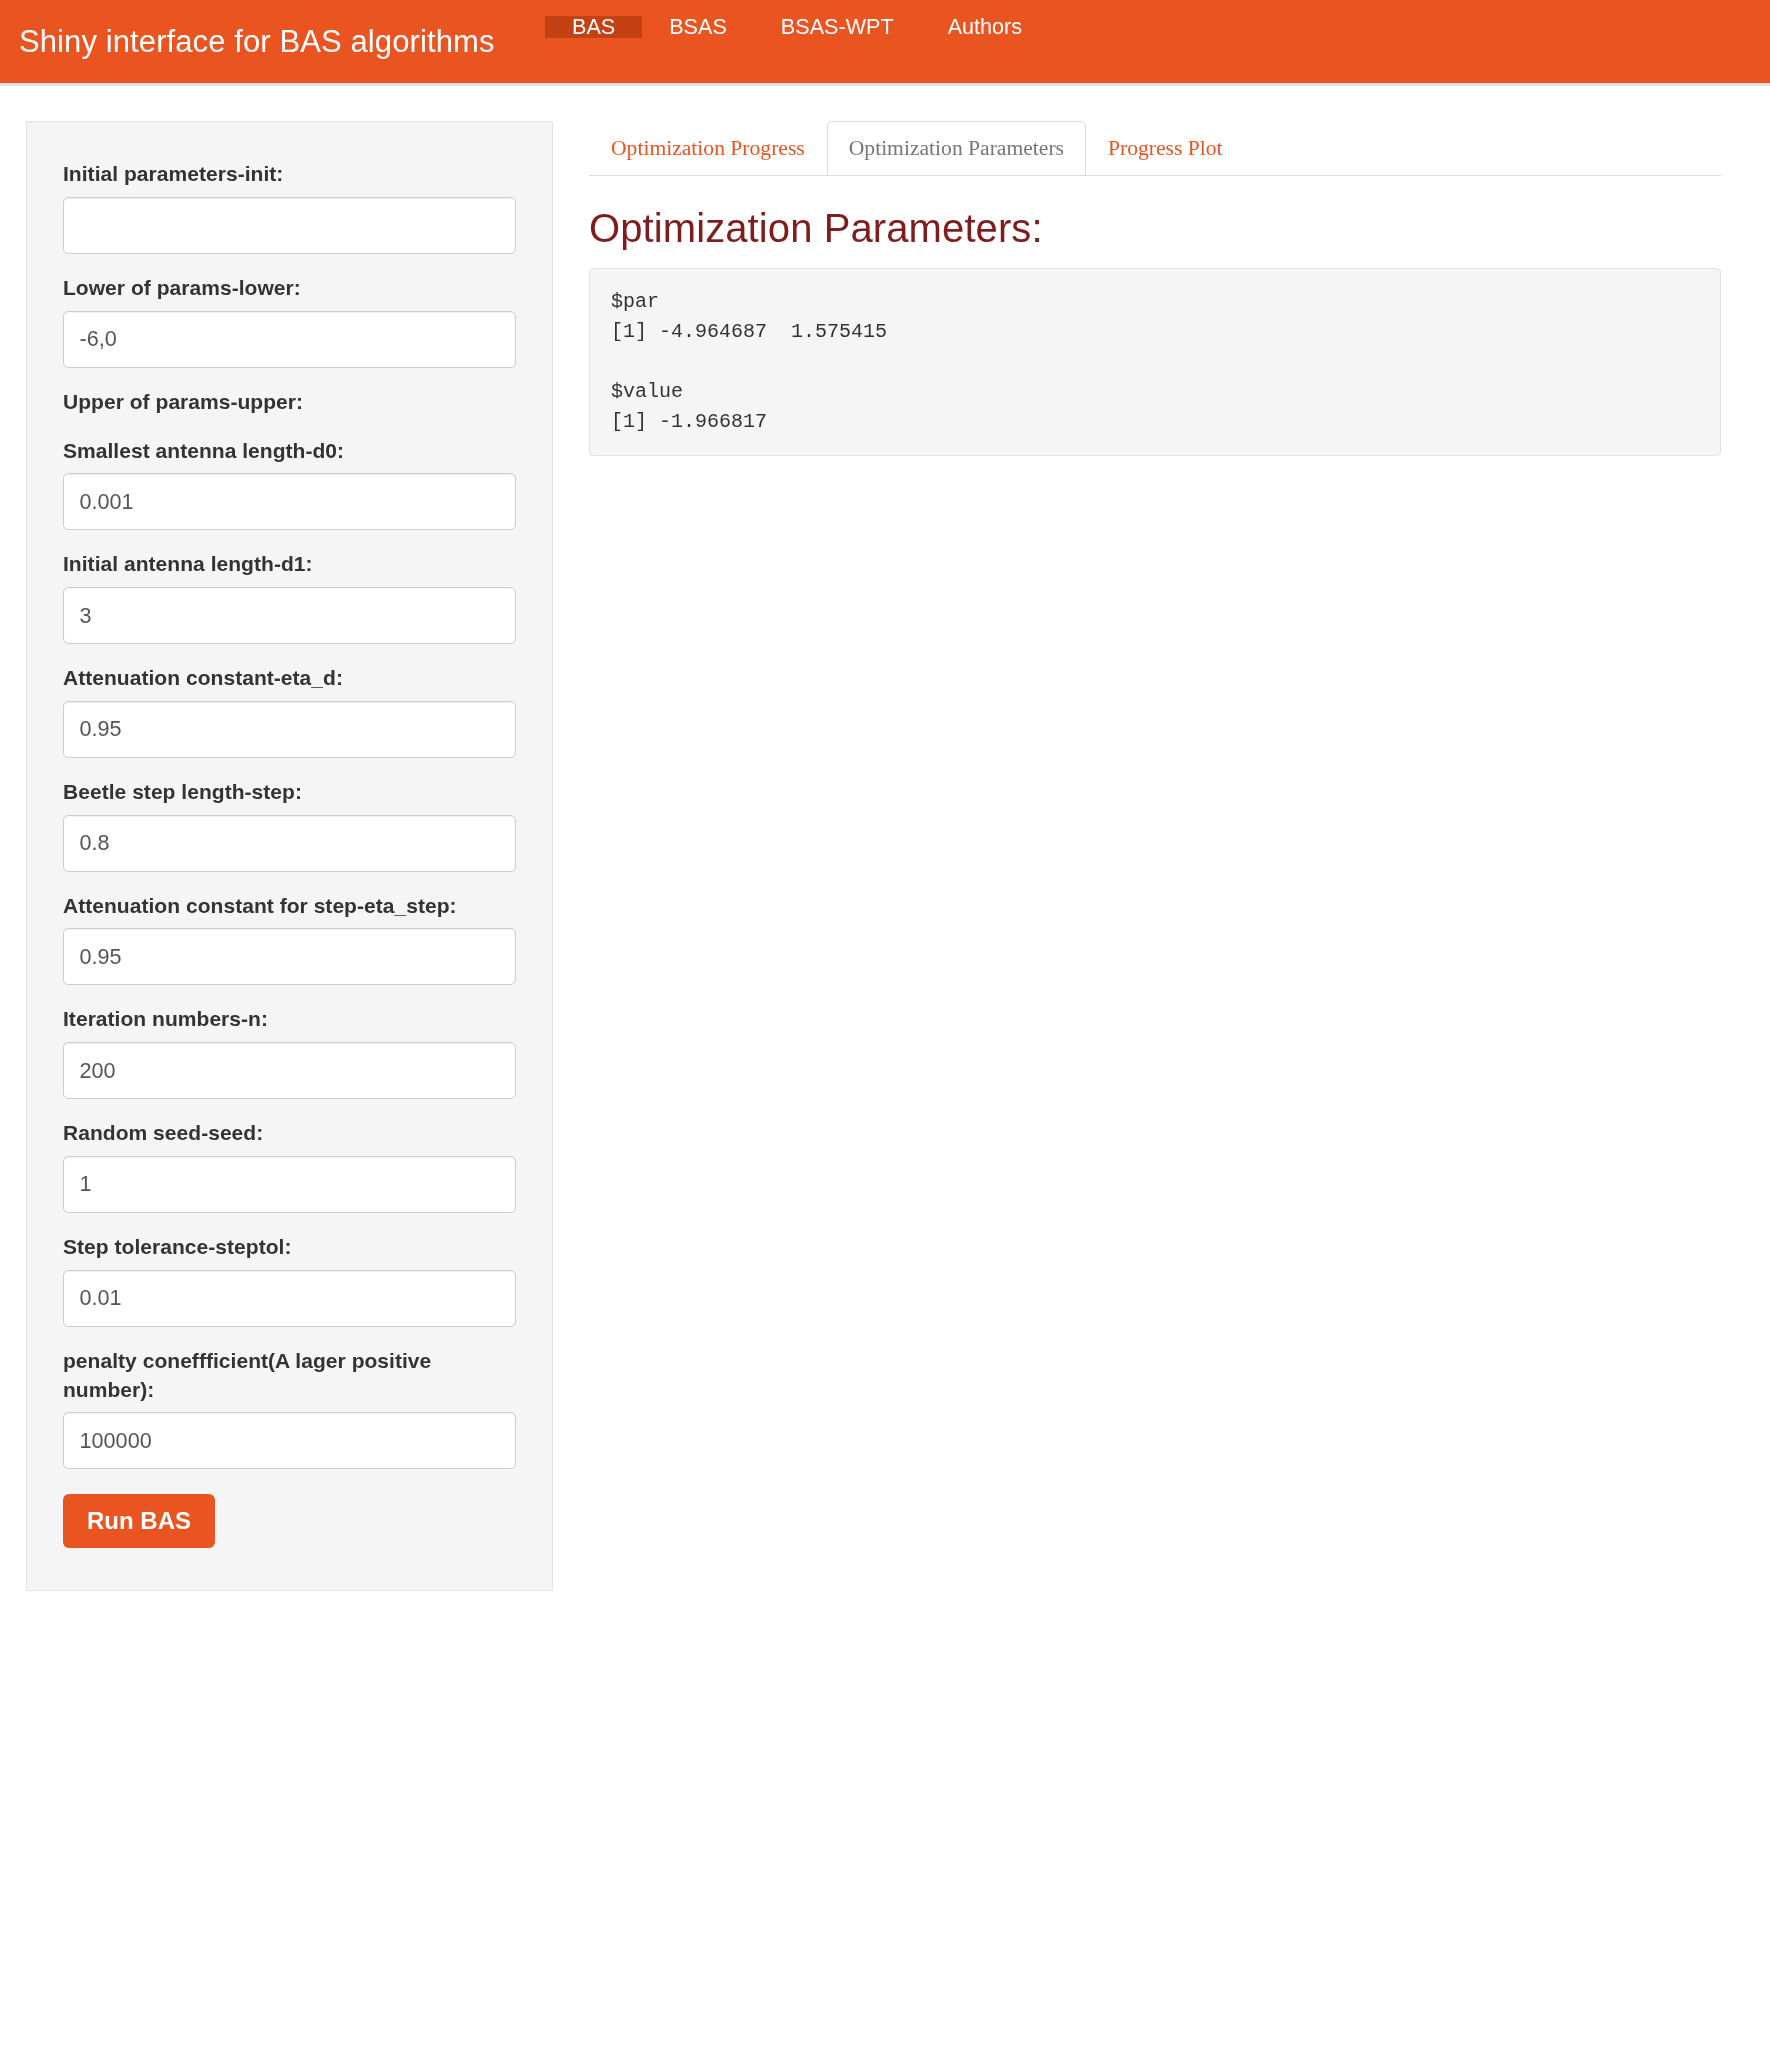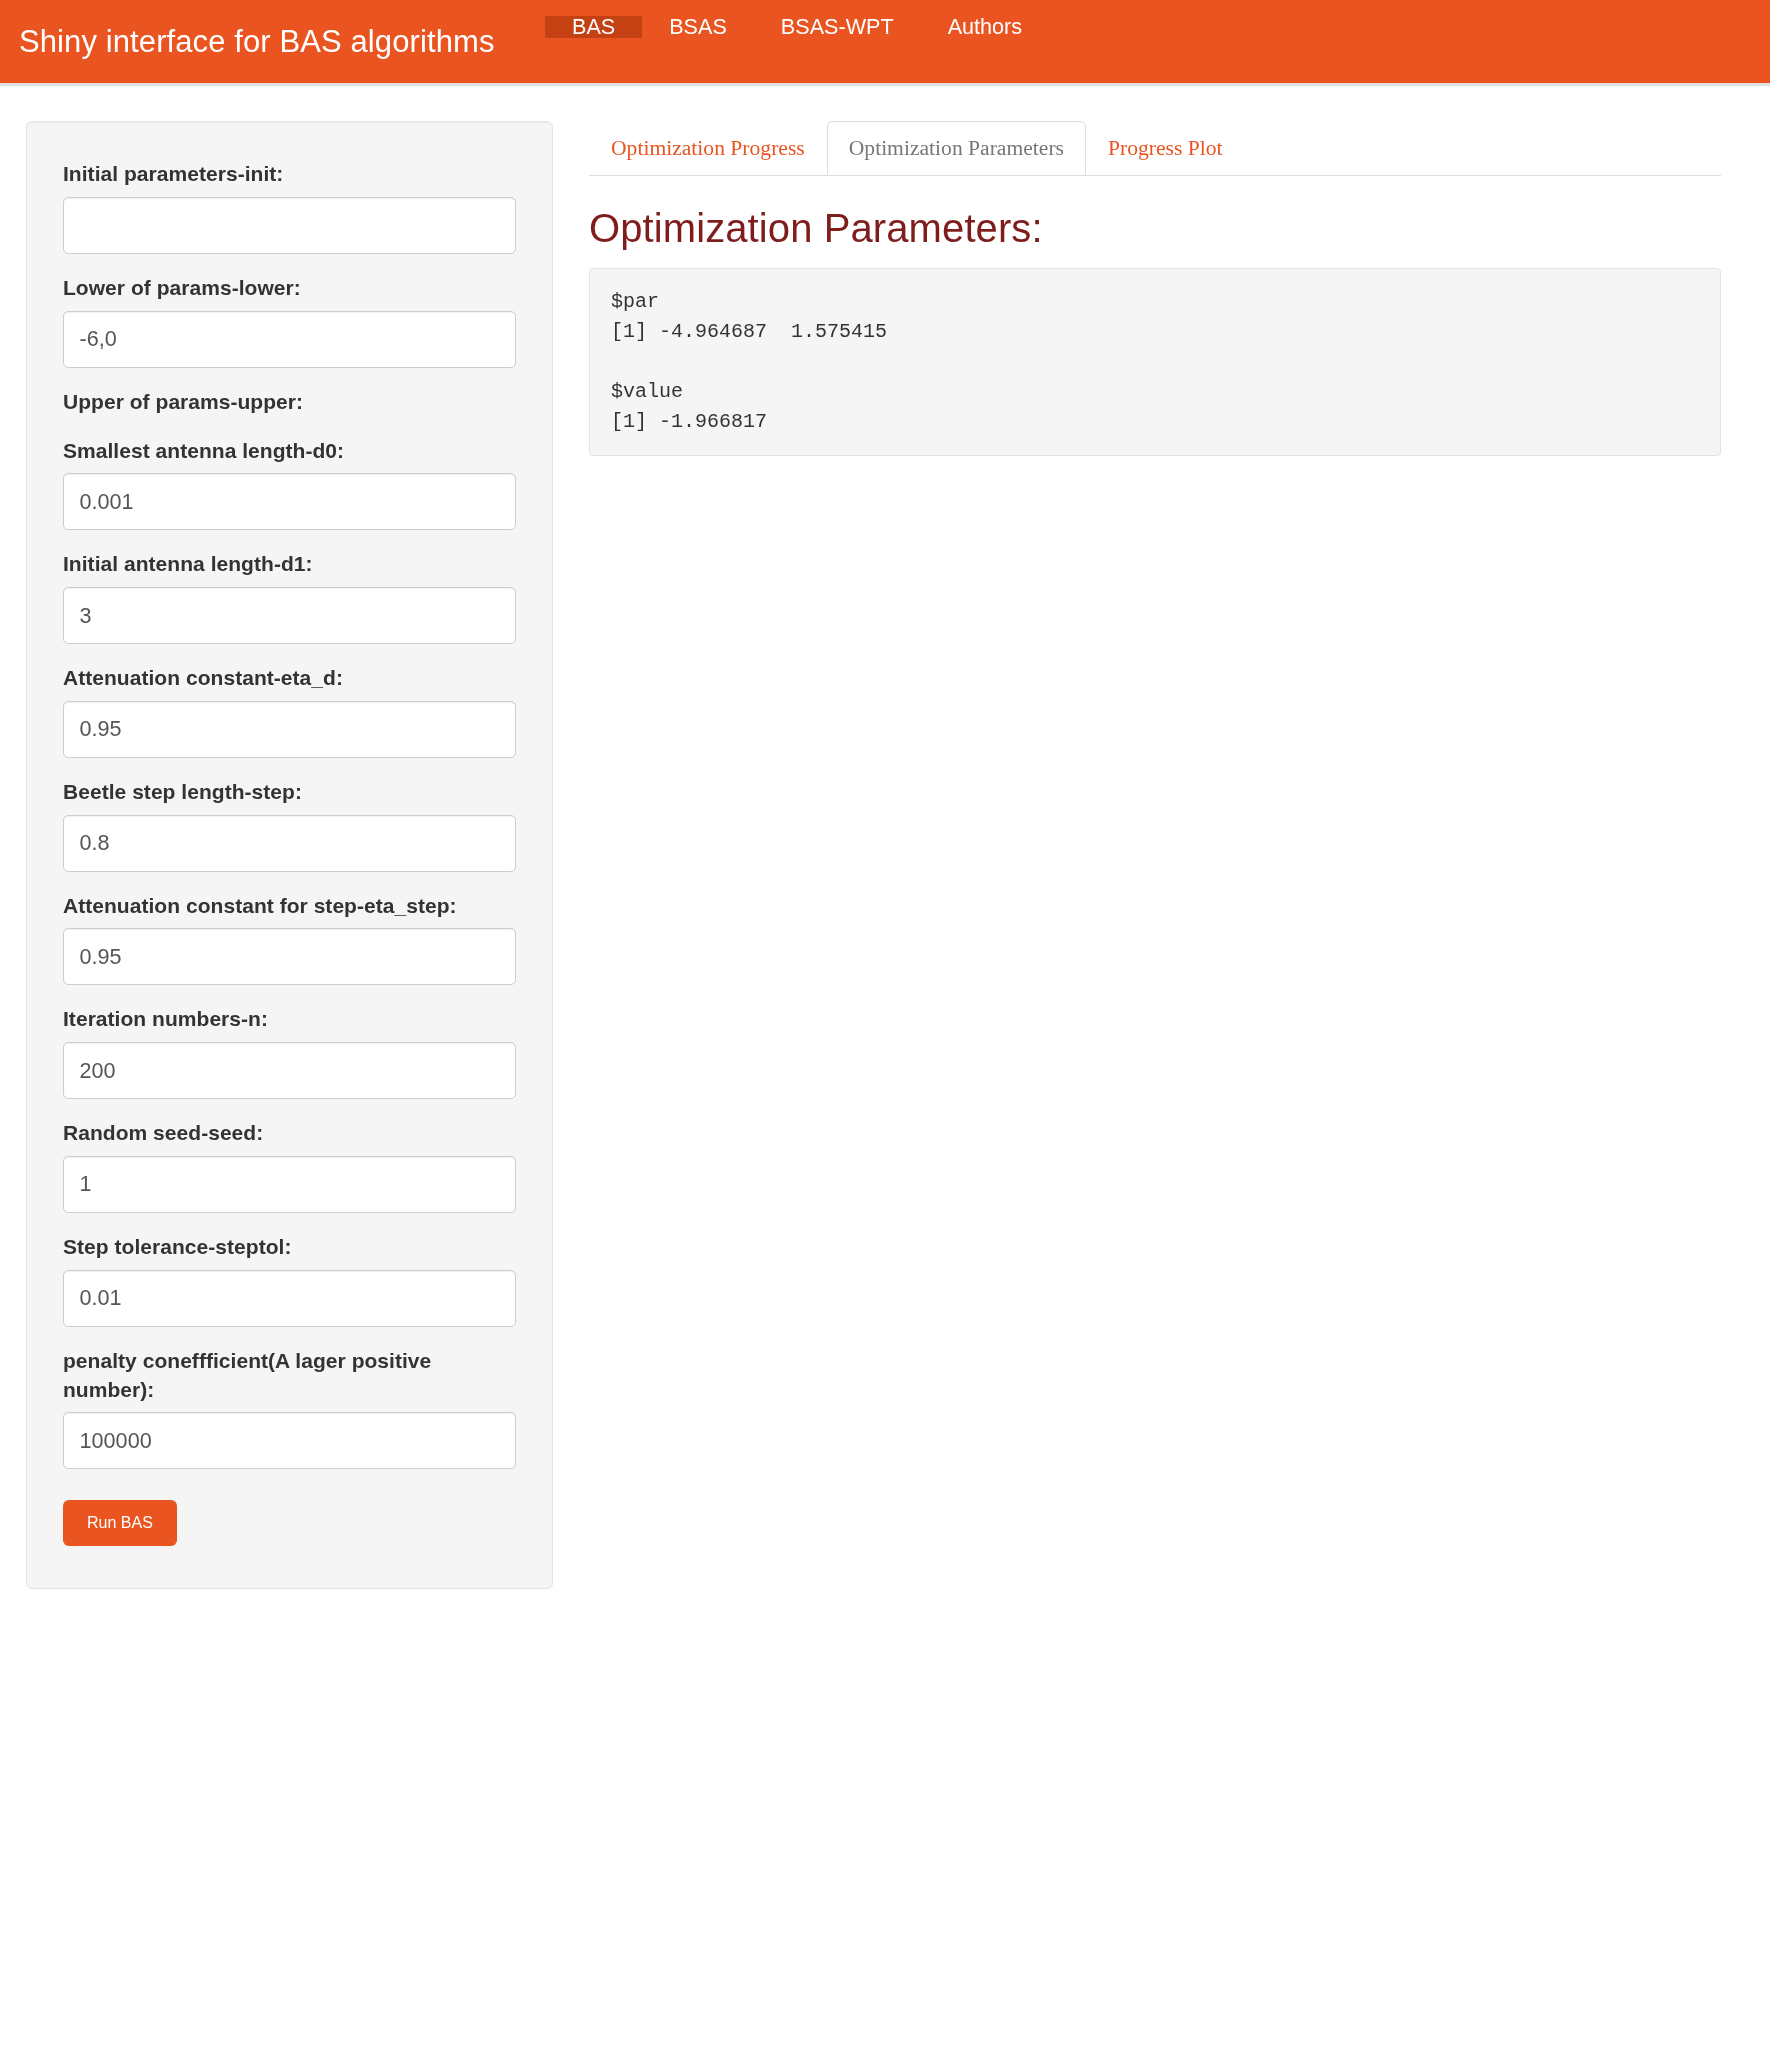--- a/index.html
+++ b/index.html
@@ -64,21 +64,21 @@
     align-items: flex-start;
     padding: 35px 26px 0 26px;
   }
 
   
   .sidebar {
     width: 527px;
     flex: 0 0 527px;
     background: #f5f5f5;
     border: 0.9px solid #e3e3e3;
-    border-radius: 6px;
+    border-radius: 1px;
     padding: 38px 36px 42px 36px;
     box-shadow: inset 0 0.9px 0.9px rgba(0,0,0,0.04);
   }
   .form-group { margin-bottom: 20px; }
   .form-label {
     display: block;
     color: #333333;
     font-size: 21px;
     line-height: 1.38;
     font-weight: 700;
@@ -94,28 +94,28 @@
     font-size: 21.6px;
     color: #555555;
     background: #ffffff;
     border: 0.9px solid #cccccc;
     border-radius: 5.2px;
     outline: none;
     box-shadow: inset 0 0.9px 0.9px rgba(0,0,0,0.06);
   }
   .btn-run {
     display: inline-block;
-    margin-top: 11px;
+    margin-top: 5px;
     padding: 14px 23px;
     background: #e95420;
     border: 0.9px solid transparent;
     border-radius: 6px;
     color: #ffffff;
-    font-size: 16px;
-    font-weight: 400;
+    font-size: 24px;
+    font-weight: 700;
     line-height: 1;
     cursor: pointer;
     font-family: "Liberation Sans", sans-serif;
   }
 
   
   .main {
     flex: 1 1 auto;
     padding-left: 36px;
     padding-right: 24px;

